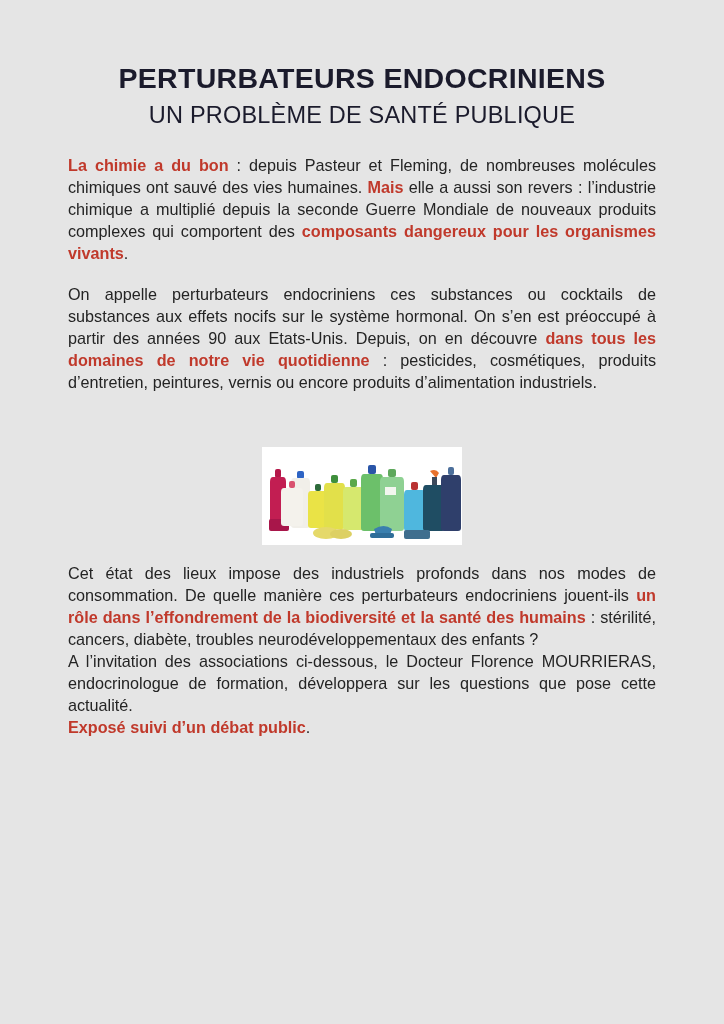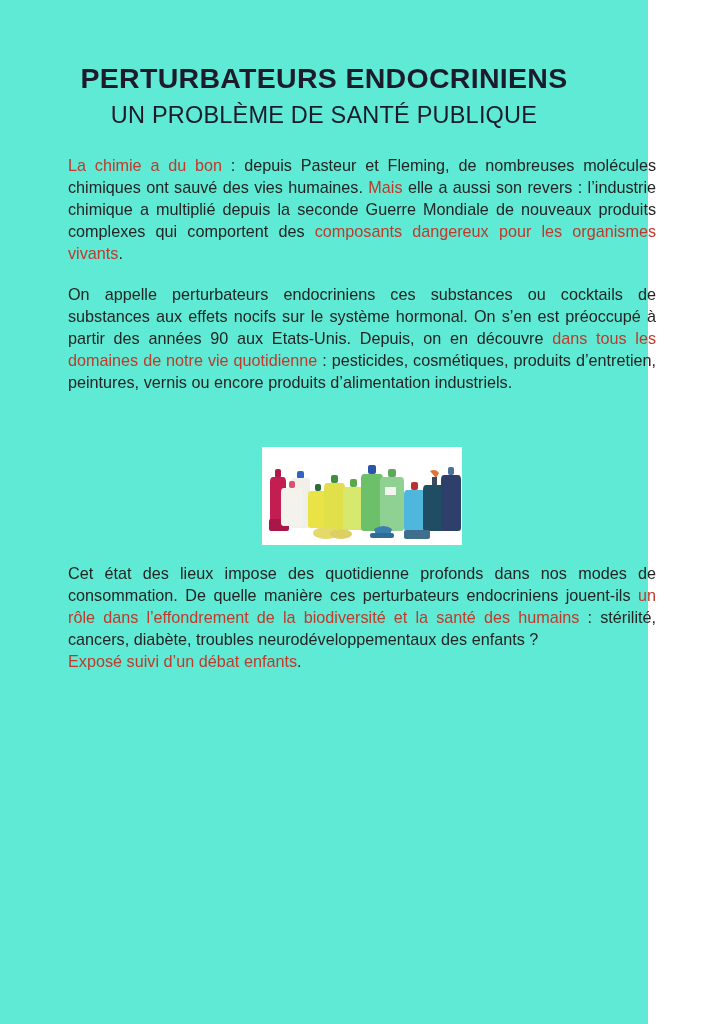--- a/index.html
+++ b/index.html
@@ -11,23 +11,23 @@
     width: 724px;
     height: 1024px;
     overflow: hidden;
     font-family: "Liberation Sans", sans-serif;
     color: #2b2b2b;
     position: relative;
   }
 
   .page {
     position: relative;
-    width: 648px;
+    width: 724px;
     height: 1024px;
-    background: #5eead4;
+    background: #e5e5e5;
     box-sizing: border-box;
   }
 
   
   .title-block {
     text-align: center;
     padding-top: 62px;
   }
   .title-main {
     font-size: 28.5px;
@@ -57,21 +57,21 @@
     font-size: 16.2px;
     line-height: 1.355;
     text-align: justify;
     color: #242424;
     margin: 0 0 19px 0;
     word-spacing: 0.1px;
   }
   .para.nolast { margin-bottom: 0; }
   .hl {
     color: #c0392b;
-    font-weight: normal;
+    font-weight: bold;
   }
   .nojust { text-align: left; }
 
   
   .photo-wrap {
     position: absolute;
     left: 262px;
     top: 447px;
     width: 200px;
     height: 98px;
@@ -159,25 +159,26 @@
       <path d="M182 28 h14 q3 0 3 5 v48 q0 3 -3 3 h-14 q-3 0 -3 -3 v-48 q0 -5 3 -5 z" fill="#2f3f6b"></path>
 
       <path d="M112 82 q10 -6 18 0 l-2 6 h-14 z" fill="#3a7fae"></path>
       <rect x="108" y="86" width="24" height="5" rx="2" fill="#2f6d99"></rect>
       <rect x="142" y="83" width="26" height="9" rx="2" fill="#3f6e8e"></rect>
     </svg>
   </div>
 
   <div class="lower-wrap">
 
-    <p class="para nolast"><span>Cet état des lieux impose des quotidienne profonds dans nos modes de consommation. De quelle manière ces perturbateurs endocriniens jouent-ils </span><span class="hl">un rôle dans l’effondrement de la biodiversité et la santé des humains</span><span> : stérilité, cancers, diabète, troubles neurodéveloppementaux des enfants ?</span></p>
+    <p class="para nolast"><span>Cet état des lieux impose des industriels profonds dans nos modes de consommation. De quelle manière ces perturbateurs endocriniens jouent-ils </span><span class="hl">un rôle dans l’effondrement de la biodiversité et la santé des humains</span><span> : stérilité, cancers, diabète, troubles neurodéveloppementaux des enfants ?</span></p>
 
 
+    <p class="para nolast"><span>A l’invitation des associations ci-dessous, le Docteur Florence MOURRIERAS, endocrinologue de formation, développera sur les questions que pose cette actualité.</span></p>
 
-    <p class="para nojust"><span class="hl">Exposé suivi d’un débat enfants</span><span>.</span></p>
+    <p class="para nojust"><span class="hl">Exposé suivi d’un débat public</span><span>.</span></p>
 
   </div>
 
   <div class="footer">
 
     
 
     
     
 

